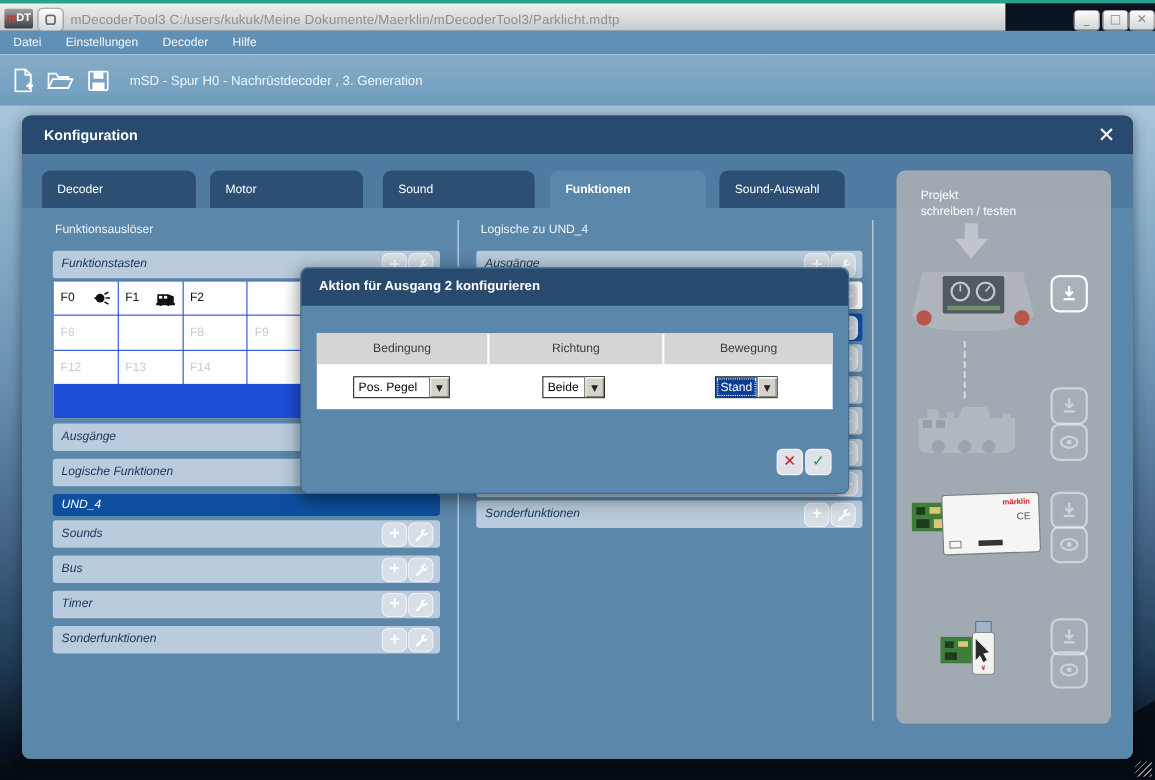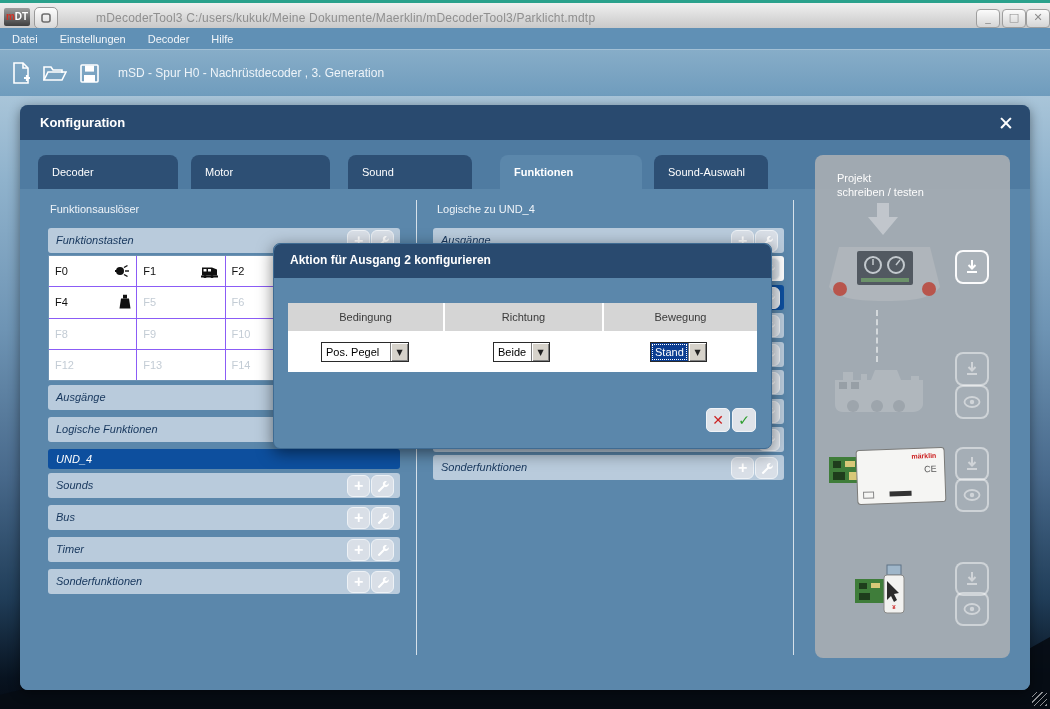--- a/index.html
+++ b/index.html
@@ -2,25 +2,25 @@
 <html><head>
 <meta charset="utf-8">
 <style>
   html,body{margin:0;padding:0;}
   body{width:1050px;height:709px;font-family:"Liberation Sans",sans-serif;overflow:hidden;}
   .win{position:absolute;inset:0;width:1050px;height:709px;background:#0a1420;}
   .abs{position:absolute;}
 
   
   .topstrip{left:0;top:0;width:1050px;height:3px;background:#2aa18c;}
-  .titlebar{left:0;top:3px;width:1050px;height:25px;background:linear-gradient(#f0f0f0,#c9c9c9);border-bottom:1px solid #9a9a9a;}
+  .titlebar{left:0;top:3px;width:914px;height:25px;background:linear-gradient(#f0f0f0,#c9c9c9);border-bottom:1px solid #9a9a9a;}
   .logo{left:4px;top:5px;width:26px;height:18px;background:linear-gradient(#9f9f9f,#3f3f3f);border-radius:2px;font-size:10px;font-weight:bold;color:#fff;text-align:center;line-height:18px;}
   .logo b{color:#d03224;}
   .sysbtn{left:34px;top:4px;width:22px;height:20px;border:1px solid #9a9a9a;border-radius:5px;background:linear-gradient(#fdfdfd,#d8d8d8);display:flex;align-items:center;justify-content:center;}
-  .title-text{left:64px;top:8px;font-size:12px;color:#8f8f8f;letter-spacing:.2px;margin-left:32px;}
+  .title-text{left:64px;top:8px;font-size:12px;color:#8f8f8f;letter-spacing:.2px;}
   .winbtn{top:6px;width:22px;height:17px;border:1px solid #9e9e9e;border-radius:4px;background:linear-gradient(#fbfbfb,#d5d5d5);color:#8b8b8b;font-size:11px;line-height:15px;text-align:center;font-family:"DejaVu Sans",sans-serif;}
   .menubar{left:0;top:28px;width:1050px;height:21px;background:#6090b5;display:flex;align-items:center;gap:22px;padding-left:12px;box-sizing:border-box;}
   .menubar span{color:#f2f6fa;font-size:11px;}
   .toolbar{left:0;top:49px;width:1050px;height:46px;background:linear-gradient(#87adc8,#6f9cbd);border-top:1px solid #a3c0d5;display:flex;align-items:center;}
   .tbtn{width:26px;height:24px;margin-left:8px;display:flex;align-items:center;justify-content:center;}
   .tb-status{color:#eef4f9;font-size:12px;margin-left:16px;}
 
   
   .desktop{left:0;top:95px;width:1050px;height:614px;background:linear-gradient(180deg,#a9c5d9 0%,#8fb2cc 14%,#6e94b4 38%,#48698b 62%,#203d58 82%,#081320 95%,#050b14 100%);}
   .mountains{left:0;top:530px;width:1050px;height:84px;}
@@ -36,21 +36,21 @@
   .tab.active{background:#5b87ab;font-weight:bold;}
 
   .seclabel{color:#eef3f8;font-size:11px;}
   .bar{width:352px;height:25px;background:#b9cbdc;border-radius:3px;color:#16365c;font-size:11px;line-height:25px;padding-left:8px;box-sizing:border-box;font-style:italic;}
   .bar.sel{background:#0d4f9e;color:#fff;height:20px;line-height:20px;border-radius:3px;}
   .icon-btn{position:absolute;top:2px;width:21px;height:20px;border-radius:6px;background:#d9dfe7;border:1px solid #eef2f6;display:flex;align-items:center;justify-content:center;color:#fff;}
   .icon-btn.plus{font-size:16px;font-weight:bold;line-height:18px;}
   .bar .icon-btn.plus{right:30px;} .bar .icon-btn.wr{right:6px;}
 
   
-  .fgrid{left:28px;top:150px;width:352px;height:124px;display:grid;grid-template-columns:repeat(4,1fr);grid-template-rows:repeat(4,1fr);background:#8b5cf6;gap:1px;border:1px solid #6d92b2;}
+  .fgrid{left:28px;top:150px;width:352px;height:124px;display:grid;grid-template-columns:repeat(6,1fr);grid-template-rows:repeat(4,1fr);background:#1d4ed8;gap:1px;border:1px solid #6d92b2;}
   .fcell{background:#fff;position:relative;font-size:11px;color:#111;display:flex;align-items:center;padding-left:6px;}
   .fcell.dis{color:#c3ccd5;}
   .fcell .fico{position:absolute;right:5px;top:50%;transform:translateY(-50%);}
 
   
   .rrow{left:413px;width:351px;height:25px;background:#b9cbdc;border-radius:3px;position:absolute;}
   .rrow.white{background:#fff;}
   .rrow.sel{background:#0d4f9e;}
   .row-wrench{position:absolute;right:4px;top:2px;width:20px;height:20px;border-radius:6px;background:#dfe5ec;border:1px solid #f0f3f7;display:flex;align-items:center;justify-content:center;}
   .vdiv{width:1px;background:rgba(255,255,255,.75);}
@@ -136,21 +136,21 @@
   </div>
 
   <div class="abs kpanel">
     <div class="abs kcontent"></div>
     <div class="abs khdr"></div>
     <span class="abs khdr-title">Konfiguration</span>
     <div class="abs kclose"><span>✕</span></div>
 
     <div class="abs tab" style="left:18px;width:140px;"><span>Decoder</span></div>
     <div class="abs tab" style="left:171px;width:139px;"><span>Motor</span></div>
-    <div class="abs tab" style="left:328px;width:124px;"><span>Sound</span></div>
+    <div class="abs tab" style="left:328px;width:138px;"><span>Sound</span></div>
     <div class="abs tab active" style="left:480px;width:142px;"><span>Funktionen</span></div>
     <div class="abs tab" style="left:634px;width:114px;"><span>Sound-Auswahl</span></div>
 
     <div class="abs vdiv" style="left:396px;top:95px;height:455px;"></div>
     <div class="abs vdiv" style="left:773px;top:95px;height:455px;"></div>
 
     <span class="abs seclabel" style="left:30px;top:98px;">Funktionsauslöser</span>
 
     <div class="abs bar" style="left:28px;top:123px;">
       <span>Funktionstasten</span>

